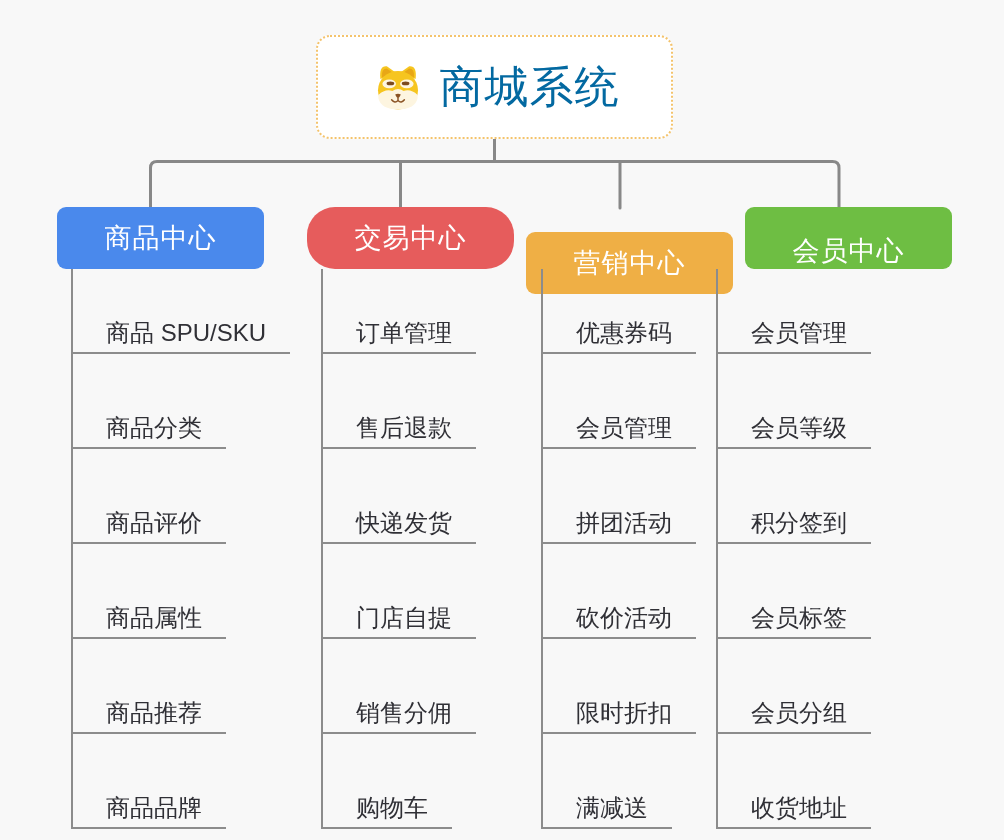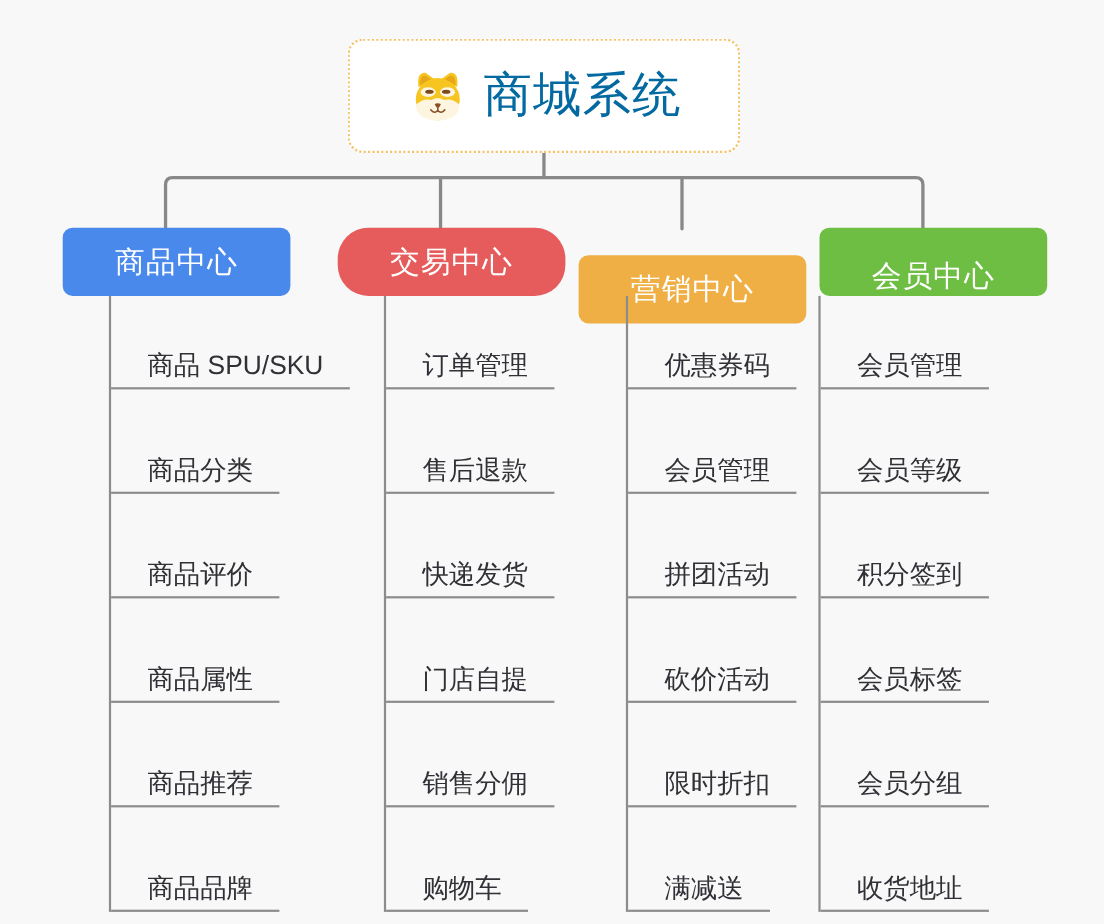--- a/index.html
+++ b/index.html
@@ -18,21 +18,21 @@
   .root-topic svg{display:block;}
   
   .branch-topic{
     position:absolute;top:207px;width:207px;height:62px;border-radius:9px;
     display:flex;align-items:center;justify-content:center;
     color:#ffffff;font-size:27px;letter-spacing:1px;cursor:default;
   }
   .b0{left:57px;} .b1{left:307px;} .b2{left:526px;} .b3{left:745px;align-items:flex-end;}
   
   .leaf-col{
-    position:absolute;top:269px;border-left:2px solid #8c8c8c;margin-left:28px;
+    position:absolute;top:269px;border-left:2px solid #8c8c8c;
   }
   .c0{left:71px;} .c1{left:321px;} .c2{left:541px;} .c3{left:716px;}
   .leaf-row{height:95px;display:flex;align-items:flex-end;}
   .leaf-row.first{height:85px;}
   .leaf{
     display:inline-block;white-space:nowrap;line-height:1;
     font-size:24px;color:#303036;
     border-bottom:2px solid #8c8c8c;
     padding:0 24px 7px 33px;cursor:default;
   }

